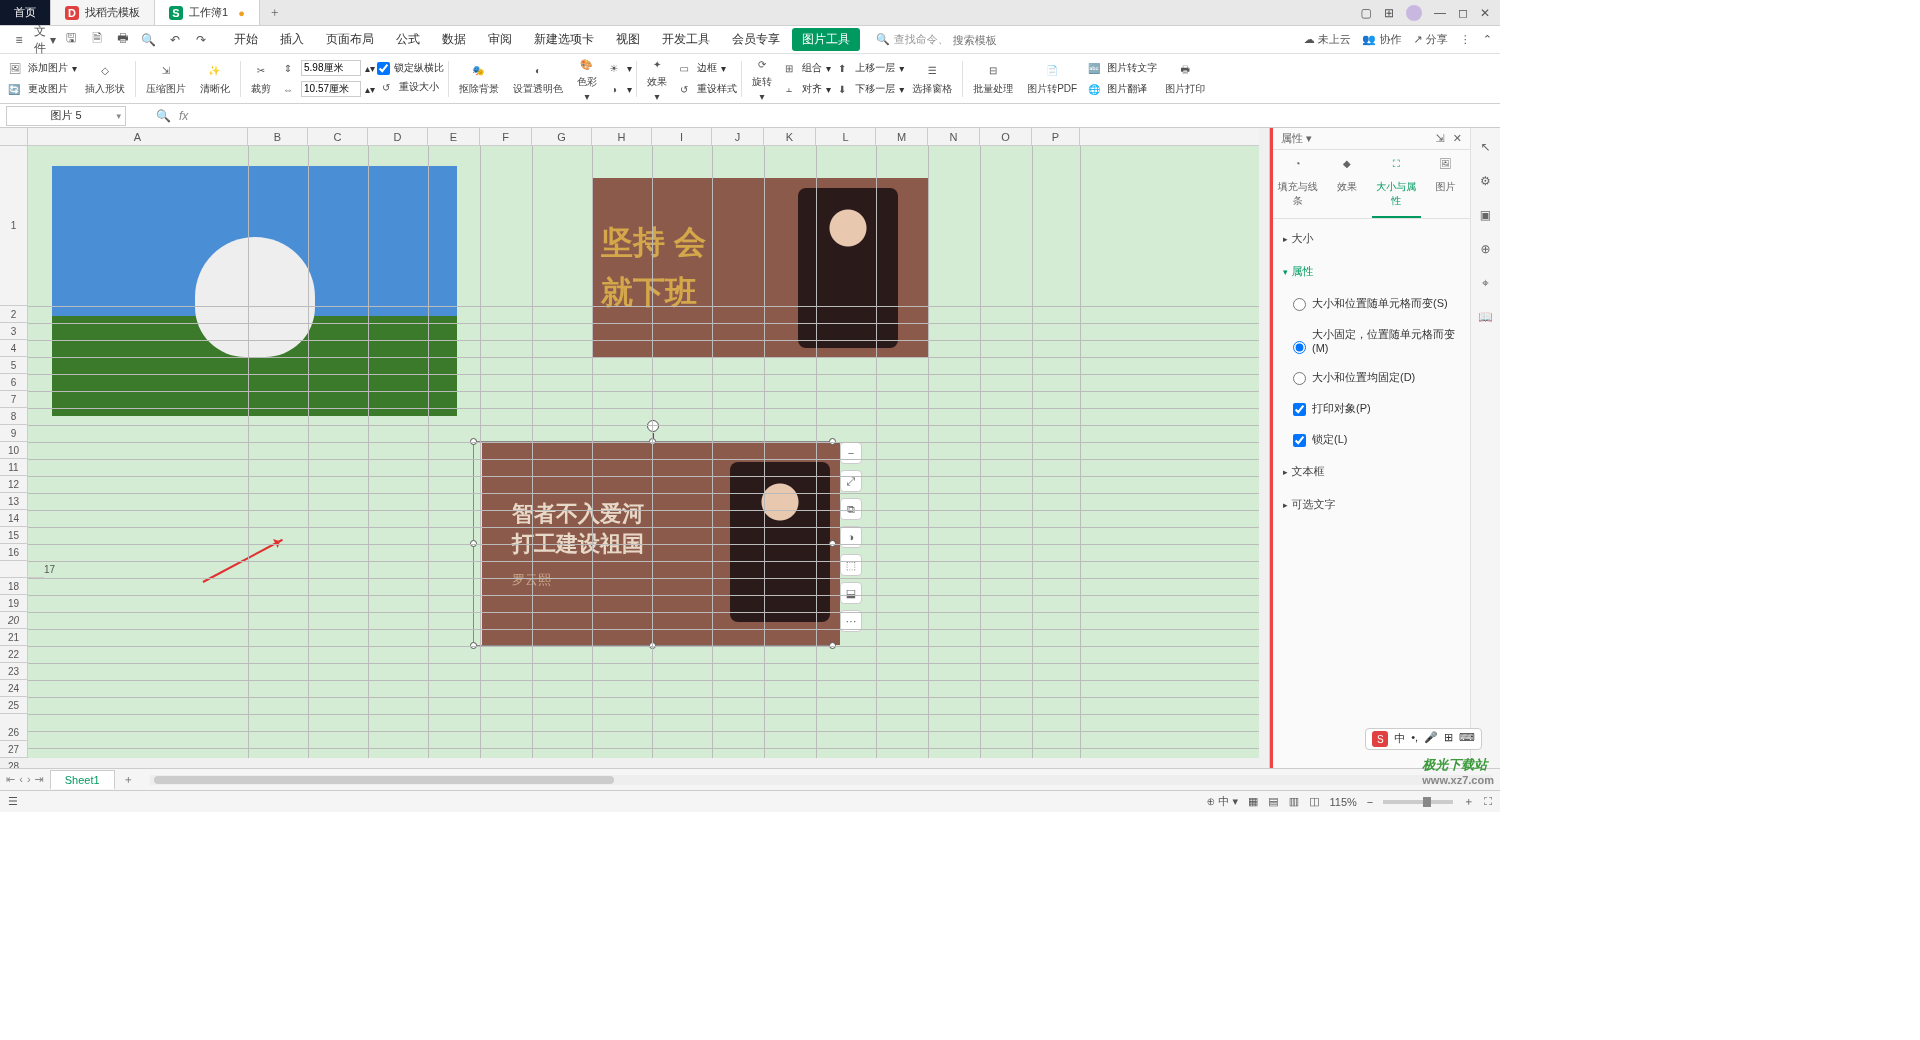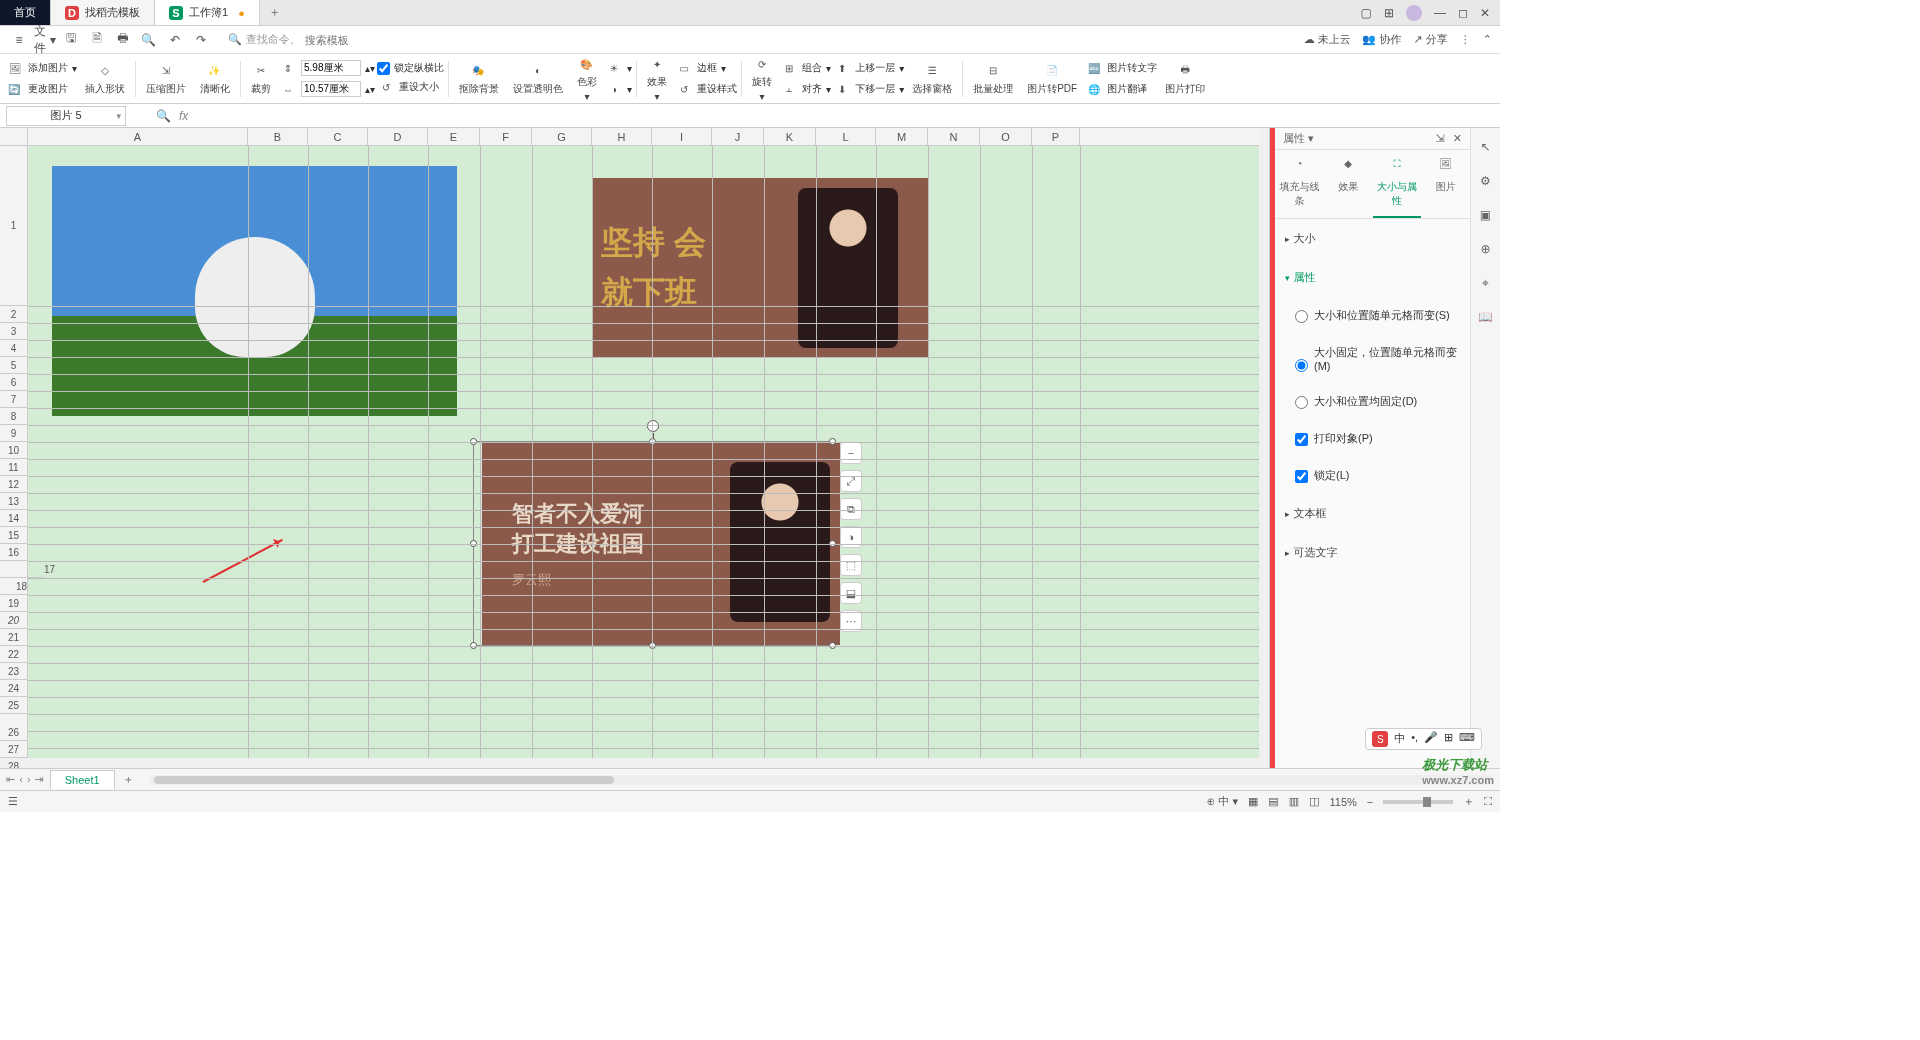--- a/index.html
+++ b/index.html
@@ -72,28 +72,28 @@
 .sel-box { position: absolute; border: 1px solid #888; }
 .handle { position: absolute; width: 7px; height: 7px; background: #fff; border: 1px solid #555; border-radius: 50%; }
 .rotate-h { top: -22px; left: 50%; transform: translateX(-50%); width: 12px; height: 12px; border: 1px solid #555; border-radius: 50%; background: #fff; }
 .rotate-h::after { content: ""; position: absolute; top: 12px; left: 50%; width: 1px; height: 8px; background: #555; }
 .side-controls { position: absolute; right: -30px; top: 0; display: flex; flex-direction: column; gap: 6px; }
 .side-controls div { width: 22px; height: 22px; border: 1px solid #ccc; border-radius: 4px; background: #fff; display: flex; align-items: center; justify-content: center; font-size: 11px; color: #666; cursor: pointer; }
 .arrow { position: absolute; width: 90px; height: 2px; background: #e03030; transform-origin: left center; }
 .arrow::after { content: ""; position: absolute; right: -2px; top: -4px; border: 5px solid transparent; border-left-color: #e03030; }
 
 
-.right-panel { width: 200px; background: #fafafa; border-left: 5px solid #ef4444; display: flex; flex-direction: column; font-size: 11px; }
+.right-panel { width: 200px; background: #fafafa; border-left: 3px solid #ef4444; display: flex; flex-direction: column; font-size: 11px; }
 .rp-header { height: 22px; display: flex; align-items: center; justify-content: space-between; padding: 0 8px; color: #666; border-bottom: 1px solid #e0e0e0; }
 .rp-header .ctl { display: flex; gap: 8px; cursor: pointer; }
 .rp-tabs { display: flex; border-bottom: 1px solid #e0e0e0; }
 .rp-tab { flex: 1; text-align: center; padding: 8px 2px; cursor: pointer; color: #666; display: flex; flex-direction: column; align-items: center; gap: 4px; font-size: 10px; }
 .rp-tab.active { color: #009a61; border-bottom: 2px solid #009a61; }
 .rp-tab .ico { width: 18px; height: 18px; }
-.rp-body { padding: 8px 10px; display: flex; flex-direction: column; gap: 16px; }
+.rp-body { padding: 8px 10px; display: flex; flex-direction: column; gap: 10px; }
 .rp-section-h { display: flex; align-items: center; gap: 4px; cursor: pointer; color: #444; padding: 4px 0; }
 .rp-section-h.green { color: #009a61; }
 .rp-section-h::before { content: "▸"; font-size: 9px; }
 .rp-section-h.open::before { content: "▾"; }
 .rp-radio, .rp-check { display: flex; align-items: flex-end; gap: 6px; padding: 3px 0 3px 10px; cursor: pointer; }
 .rp-radio input, .rp-check input { cursor: pointer; }
 
 
 .right-strip { width: 30px; background: #f5f5f5; border-left: 1px solid #e0e0e0; display: flex; flex-direction: column; align-items: center; gap: 16px; padding-top: 10px; }
 .right-strip div { width: 18px; height: 18px; cursor: pointer; color: #666; display: flex; align-items: center; justify-content: center; }
@@ -151,20 +151,33 @@
 <div class="menu-bar">
   <div class="mb-left">
     <span class="icon-btn">≡</span>
     <span class="icon-btn"><span>文件</span>▾</span>
     <span class="icon-btn">🖫</span>
     <span class="icon-btn">🗎</span>
     <span class="icon-btn">🖶</span>
     <span class="icon-btn">🔍</span>
     <span class="icon-btn">↶</span>
     <span class="icon-btn">↷</span>
+  </div>
+  <div class="menu-tabs">
+    <div class="menu-tab">开始</div>
+    <div class="menu-tab">插入</div>
+    <div class="menu-tab">页面布局</div>
+    <div class="menu-tab">公式</div>
+    <div class="menu-tab">数据</div>
+    <div class="menu-tab">审阅</div>
+    <div class="menu-tab">新建选项卡</div>
+    <div class="menu-tab">视图</div>
+    <div class="menu-tab">开发工具</div>
+    <div class="menu-tab">会员专享</div>
+    <div class="menu-tab active">图片工具</div>
   </div>
   <div class="menu-search">
     <span>🔍</span>
     <span>查找命令、</span>
     <input placeholder="搜索模板" style="">
   </div>
   <div class="menu-right">
     <span>☁ <span>未上云</span></span>
     <span>👥 <span>协作</span></span>
     <span>↗ <span>分享</span></span>
@@ -325,21 +338,21 @@
         <div style="height: 17px; line-height: 17px;">8</div>
         <div style="height: 17px; line-height: 17px;">9</div>
         <div style="height: 17px; line-height: 17px;">10</div>
         <div style="height: 17px; line-height: 17px;">11</div>
         <div style="height: 17px; line-height: 17px;">12</div>
         <div style="height: 17px; line-height: 17px;">13</div>
         <div style="height: 17px; line-height: 17px;">14</div>
         <div style="height: 17px; line-height: 17px;">15</div>
         <div style="height: 17px; line-height: 17px;">16</div>
         <div style="height: 17px; line-height: 17px; padding-left: 44px;">17</div>
-        <div style="height: 17px; line-height: 17px; text-align: right;">18</div>
+        <div style="height: 17px; line-height: 17px;">18</div>
         <div style="height: 17px; line-height: 17px;">19</div>
         <div style="height: 17px; line-height: 17px; font-style: italic;">20</div>
         <div style="height: 17px; line-height: 17px;">21</div>
         <div style="height: 17px; line-height: 17px;">22</div>
         <div style="height: 17px; line-height: 17px;">23</div>
         <div style="height: 17px; line-height: 17px;">24</div>
         <div style="height: 17px; line-height: 17px;">25</div>
         <div style="height: 17px; line-height: 17px; margin-top: 10px;">26</div>
         <div style="height: 17px; line-height: 17px;">27</div>
         <div style="height: 17px; line-height: 17px;">28</div>

